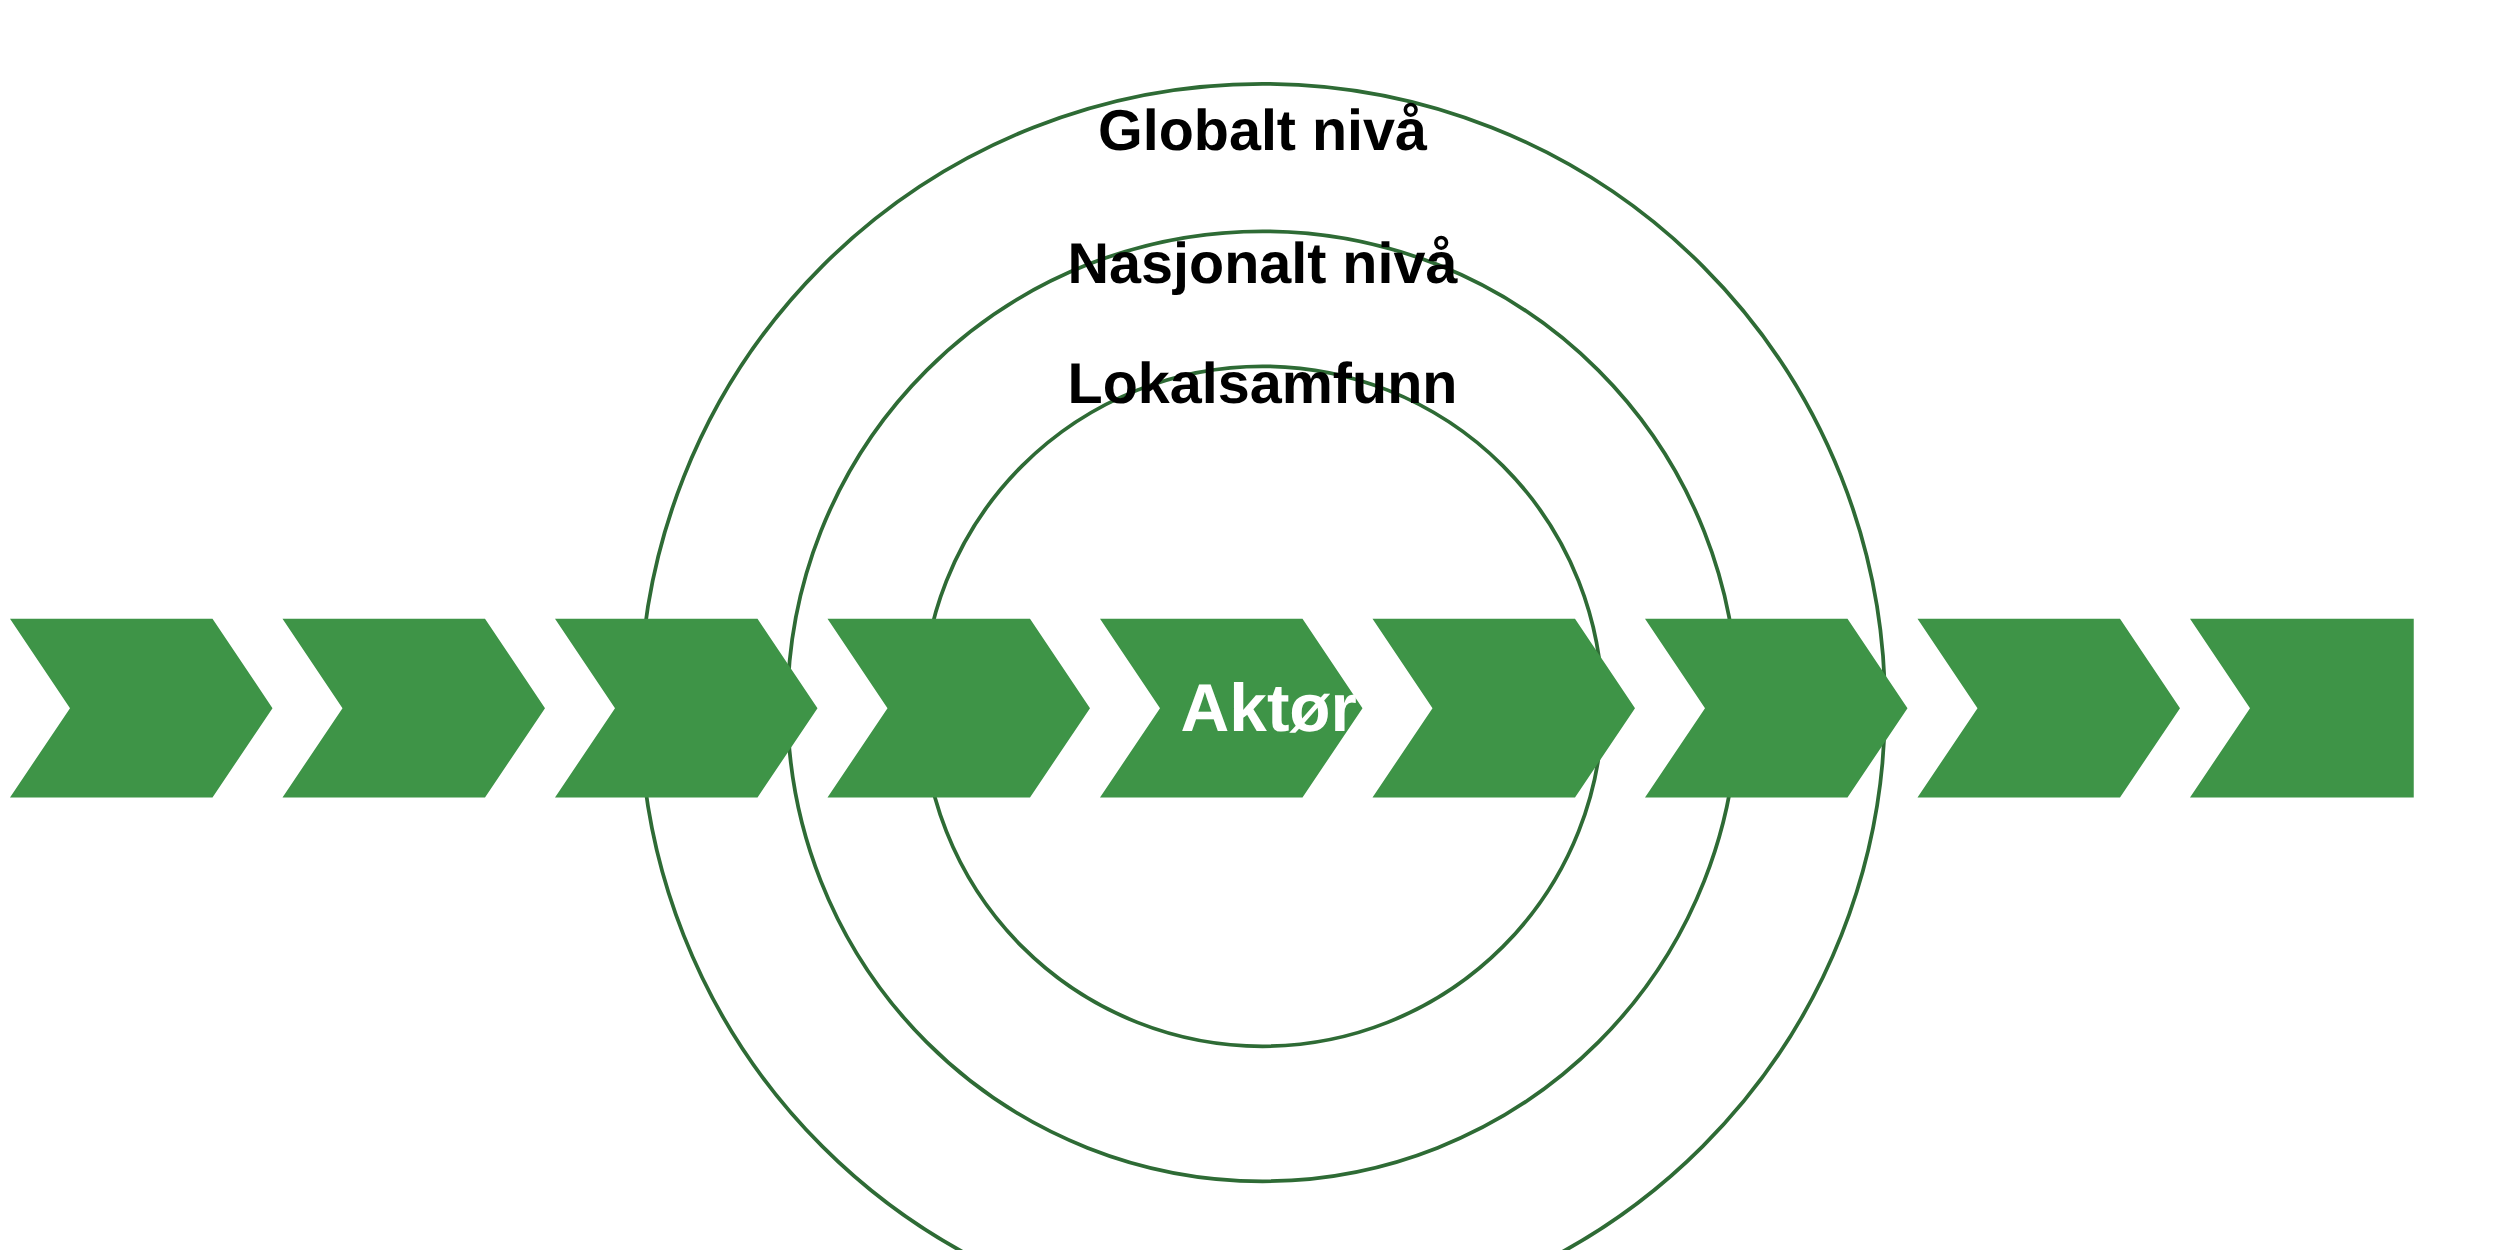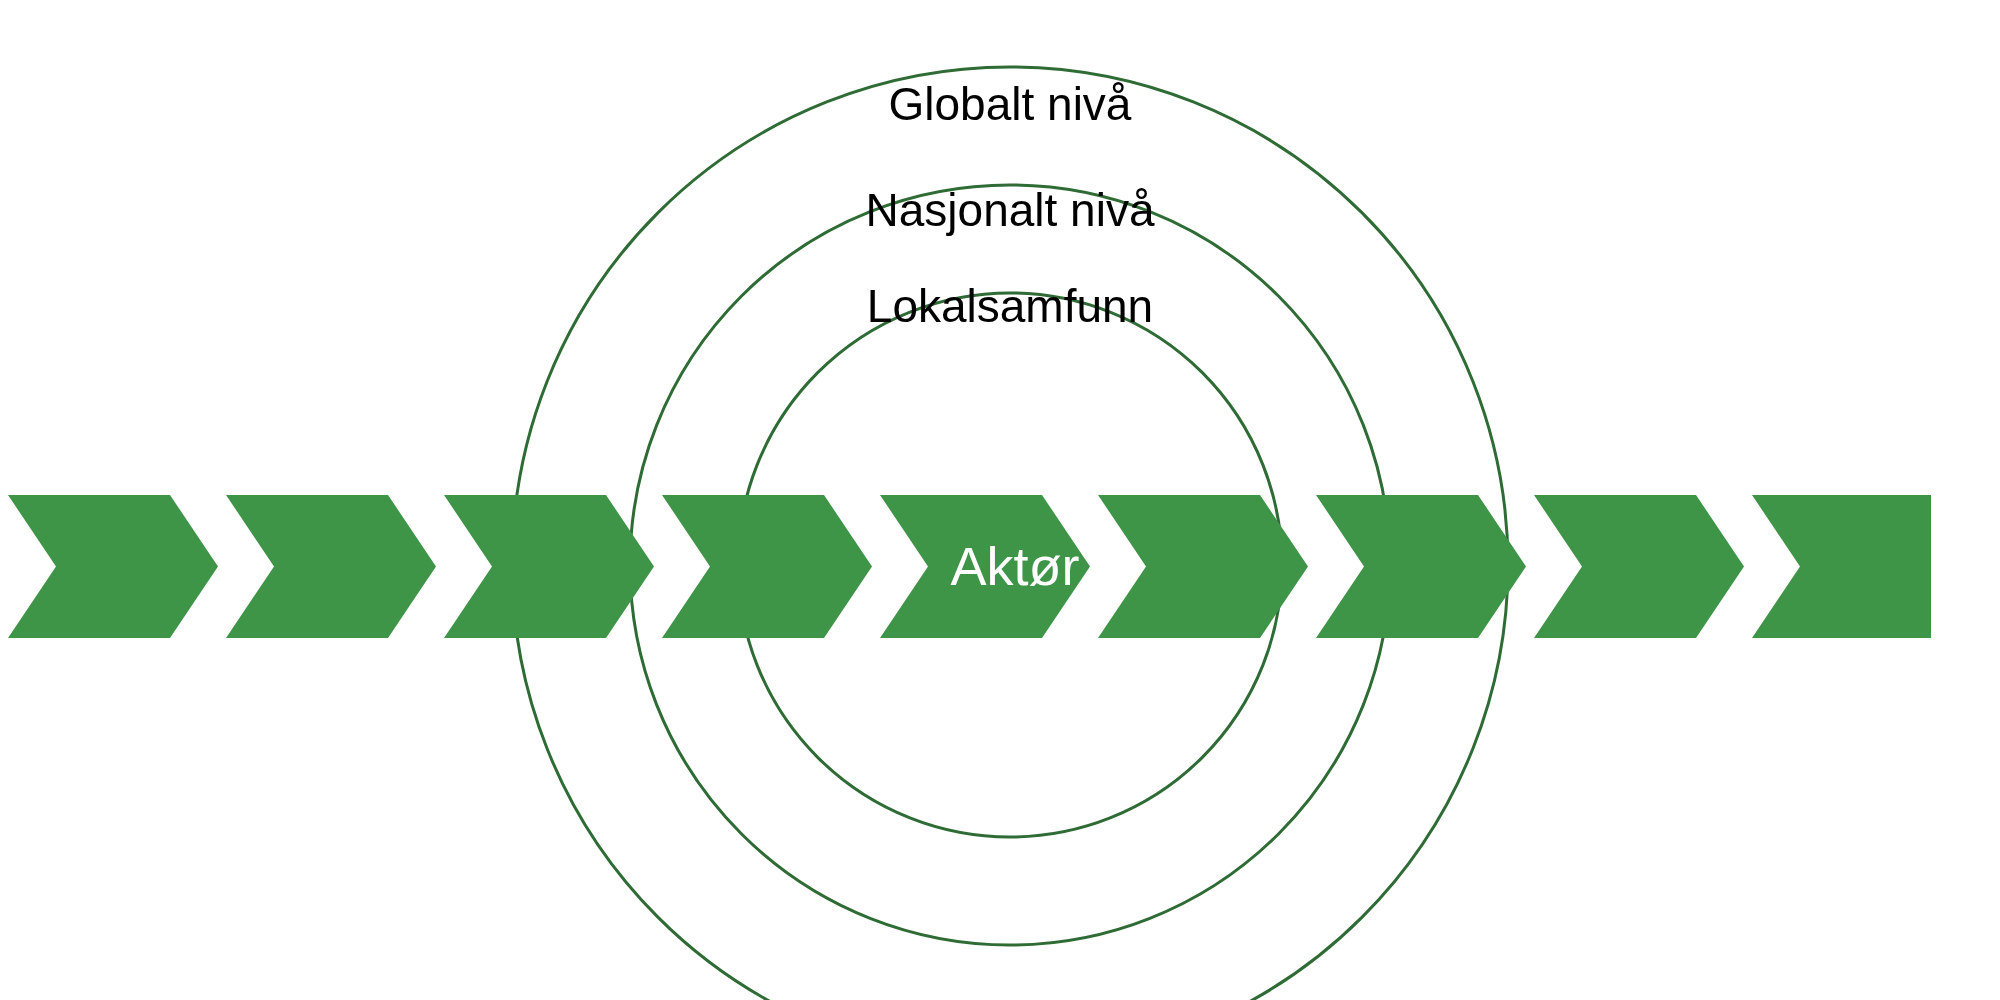--- a/index.html
+++ b/index.html
@@ -9,20 +9,21 @@
   }
   body {
     font-family: "Liberation Sans", sans-serif;
   }
   #stage {
     position: relative;
     width: 1931px;
     height: 1000px;
     background: #ffffff;
     overflow: hidden;
+    font-weight: bold;
   }
   #diagram-svg {
     position: absolute;
     top: 0;
     left: 0;
     width: 2000px;
     height: 1000px;
     display: block;
   }
   .ring-label {

